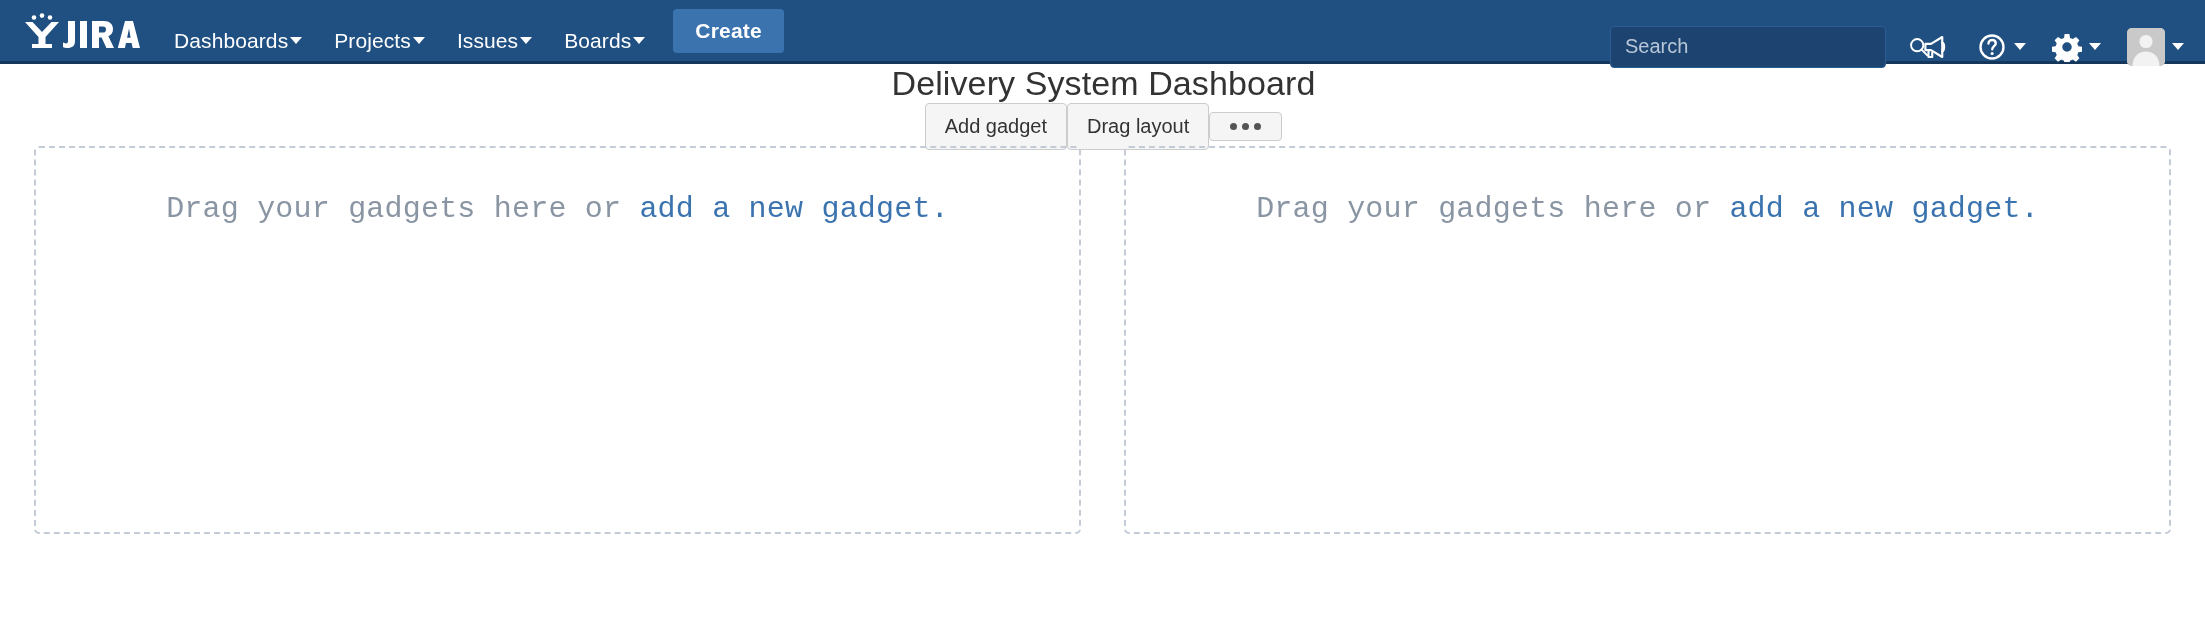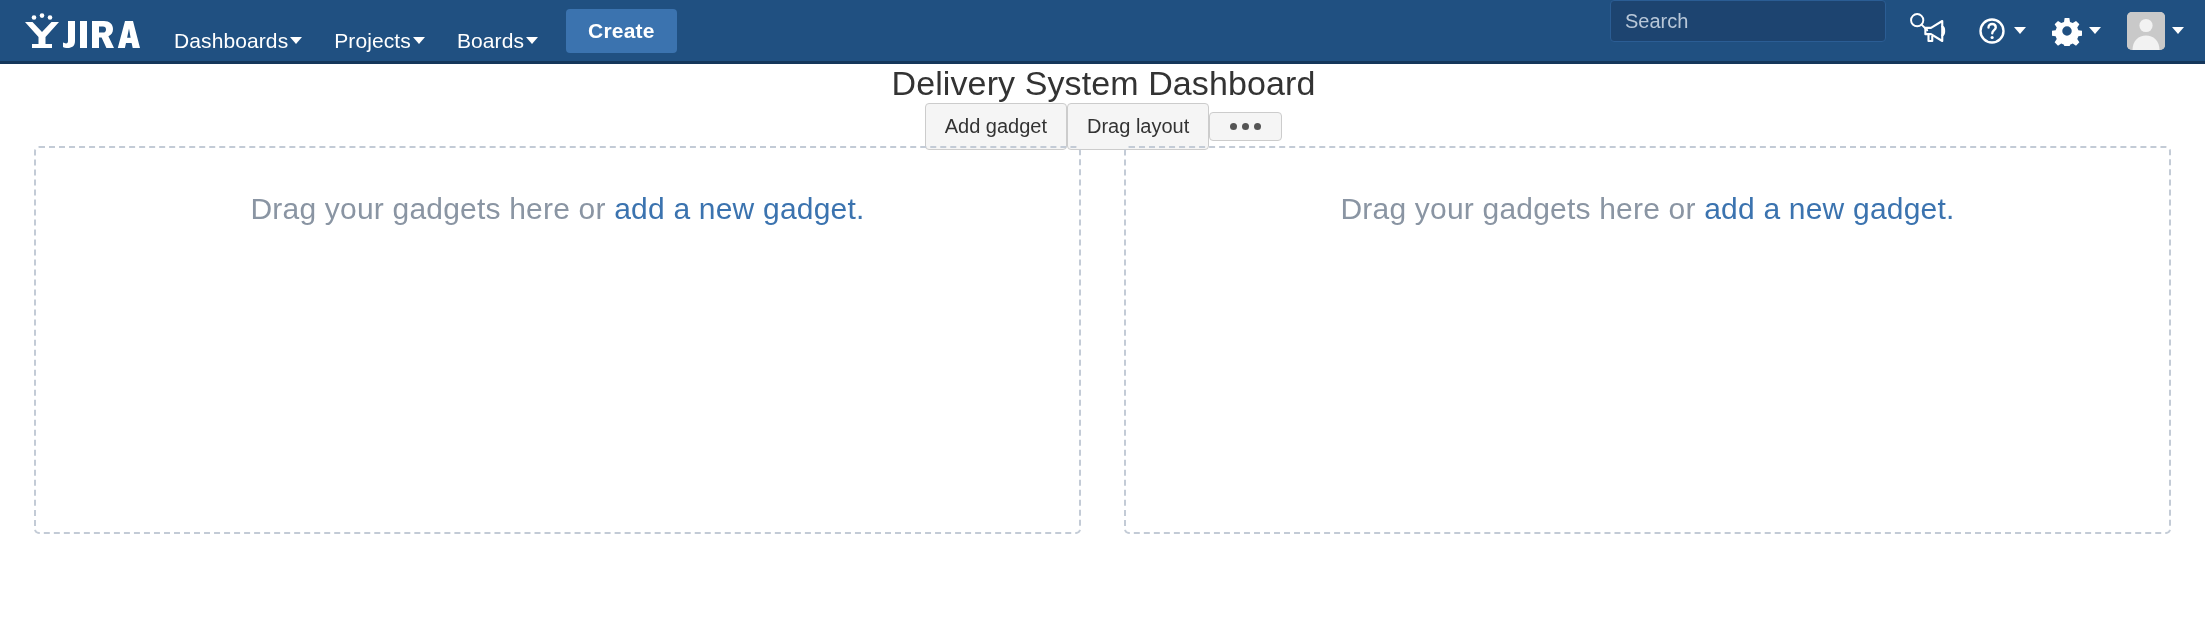--- a/index.html
+++ b/index.html
@@ -70,23 +70,24 @@
     padding: 10px 22px;
     margin-left: 12px;
     cursor: pointer;
     font-family: "Liberation Sans", sans-serif;
     letter-spacing: 0.2px;
   }
 
   .nav-right {
     position: absolute;
     right: 10px;
-    top: 0;
-    height: 100%;
-    display: flex;
+    top: 16px;
+    height: 100%;
+    display: flex;
+    align-items: center;
     gap: 4px;
   }
 
   .search-wrap {
     position: relative;
     width: 276px;
     height: 42px;
     background: #1d4470;
     border: 1px solid #2b5d94;
     border-radius: 4px;
@@ -182,20 +183,21 @@
     border-radius: 50%;
     background: #555555;
     display: block;
   }
 
   
   .dashboard-body {
     display: flex;
     gap: 43px;
     padding: 0 34px;
+    font-family: Liberation Mono, monospace;
   }
 
   .dropzone {
     flex: 1;
     height: 388px;
     border: 2px dashed #c3cbd6;
     border-radius: 5px;
     padding-top: 44px;
     text-align: center;
   }
@@ -238,20 +240,24 @@
     <div class="nav-item">
       <span>Dashboards</span>
       <span class="caret"></span>
     </div>
 
     <div class="nav-item">
       <span>Projects</span>
       <span class="caret"></span>
     </div>
 
+    <div class="nav-item">
+      <span>Issues</span>
+      <span class="caret"></span>
+    </div>
 
     <div class="nav-item">
       <span>Boards</span>
       <span class="caret"></span>
     </div>
 
     <button class="create-btn">Create</button>
   </div>
 
   <div class="nav-right">

